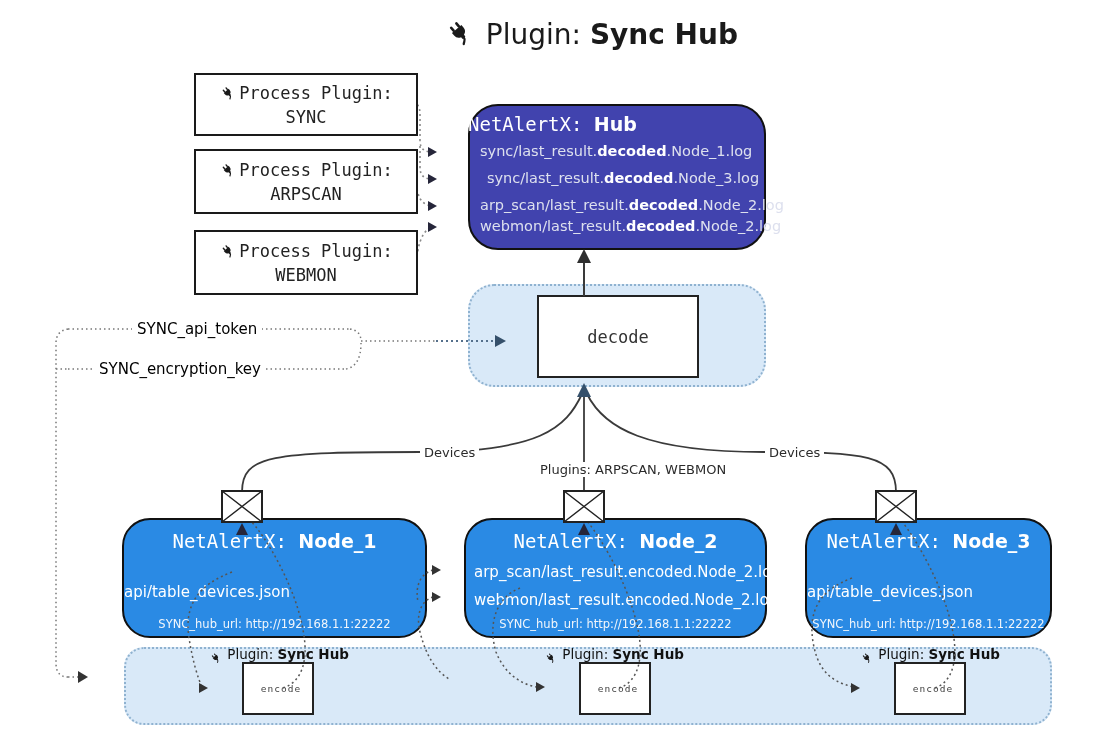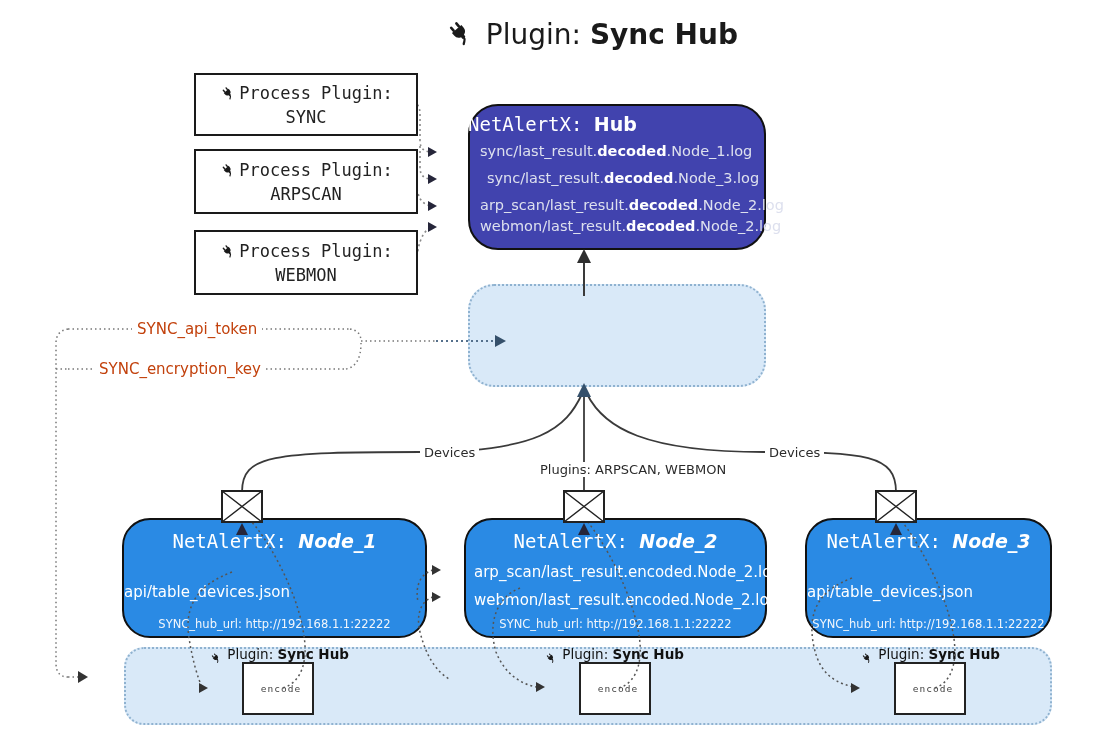--- a/index.html
+++ b/index.html
@@ -37,35 +37,35 @@
   #hublog-0{top:143px;} #hublog-1{top:170px;text-align:center;} #hublog-2{top:197px;} #hublog-3{top:218px;}
 
   
   .decode-panel{left:436px;top:284px;width:298px;height:103px;background:var(--panel-fill);
                 border:2px dotted var(--panel-border);border-radius:26px;box-sizing:border-box;z-index:2;}
   .decode-box{left:505px;top:295px;width:162px;height:83px;background:#fff;border:2px solid #222;
               box-sizing:border-box;display:flex;align-items:center;justify-content:center;z-index:2;
               font-family:"DejaVu Sans Mono",monospace;font-size:17px;color:#333;}
 
   
-  .cfg{background:#fff;padding:0 5px;font-size:15px;color:#c2410c;z-index:2;white-space:nowrap;}
+  .cfg{background:#fff;padding:0 5px;font-size:15px;color:#000000;z-index:2;white-space:nowrap;}
   #cfg-token{left:100px;top:320px;} #cfg-key{left:62px;top:360px;}
 
   
   .edgelbl{background:#fff;padding:0 4px;font-size:13px;color:#2b2b2b;z-index:2;white-space:nowrap;}
   #lbl-dev-l{left:388px;top:445px;} #lbl-dev-r{left:733px;top:445px;}
   #lbl-plugins{left:504px;top:462px;}
 
   
   .node{background:var(--node-fill);border:2px solid #111;border-radius:28px;box-sizing:border-box;
         top:518px;height:120px;z-index:2;}
   #node-0{left:90px;width:305px;} #node-1{left:432px;width:303px;} #node-2{left:773px;width:247px;}
   .node-title{position:absolute;left:0;top:10px;width:100%;text-align:center;color:#fff;
               font-family:"DejaVu Sans Mono",monospace;font-size:19px;}
-  .node-title .bold{font-family:"DejaVu Sans",sans-serif;font-weight:bold;font-style:italic;}
+  .node-title .bold{font-family:"DejaVu Sans",sans-serif;font-weight:bold;}
   .node-file{position:absolute;color:#ffffff;font-size:15px;white-space:nowrap;}
   .node-file.center{left:0;width:100%;text-align:left;}
   .node-url{position:absolute;left:0;bottom:5px;width:100%;text-align:center;color:#f2f6fb;font-size:11.5px;}
 
   
   .encode-panel{left:92px;top:647px;width:928px;height:78px;background:var(--panel-fill);
                 border:2px dotted var(--panel-border);border-radius:20px;box-sizing:border-box;z-index:2;}
   .enc-lbl{top:646px;width:200px;text-align:center;font-size:13.5px;color:#111;z-index:2;white-space:nowrap;}
   .enc-lbl .bold{font-weight:bold;}
   #enclbl-0{left:147px;} #enclbl-1{left:482px;} #enclbl-2{left:798px;}
@@ -156,20 +156,21 @@
   <div class="abs hub-title">
     <span>NetAlertX:</span>
     <span class="bold">Hub</span>
   </div>
   <div class="abs hublog" id="hublog-0"><span>sync/last_result.</span><b>decoded</b><span>.Node_1.log</span></div>
   <div class="abs hublog" id="hublog-1"><span>sync/last_result.</span><b>decoded</b><span>.Node_3.log</span></div>
   <div class="abs hublog" id="hublog-2"><span>arp_scan/last_result.</span><b>decoded</b><span>.Node_2.log</span></div>
   <div class="abs hublog" id="hublog-3"><span>webmon/last_result.</span><b>decoded</b><span>.Node_2.log</span></div>
 
   <div class="abs decode-panel"></div>
+  <div class="abs decode-box">decode</div>
 
   <div class="abs cfg" id="cfg-token">SYNC_api_token</div>
   <div class="abs cfg" id="cfg-key">SYNC_encryption_key</div>
 
   <div class="abs edgelbl" id="lbl-dev-l">Devices</div>
   <div class="abs edgelbl" id="lbl-plugins">Plugins: ARPSCAN, WEBMON</div>
   <div class="abs edgelbl" id="lbl-dev-r">Devices</div>
 
   <div class="abs node" id="node-0">
     <div class="node-title"><span>NetAlertX:</span> <span class="bold">Node_1</span></div>

